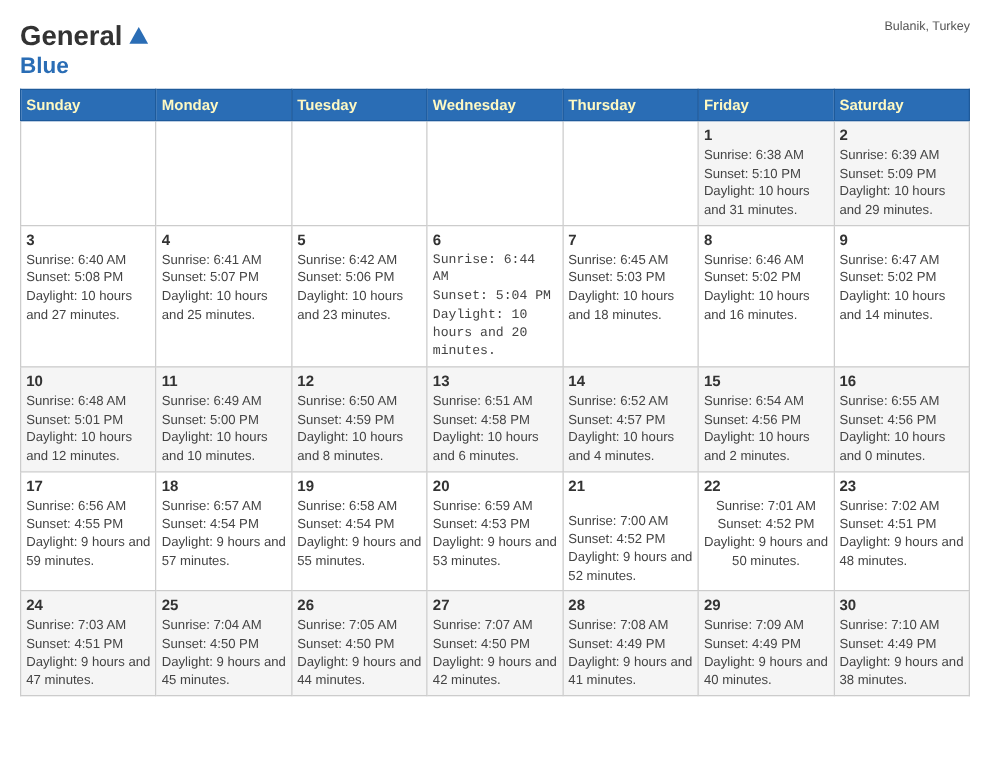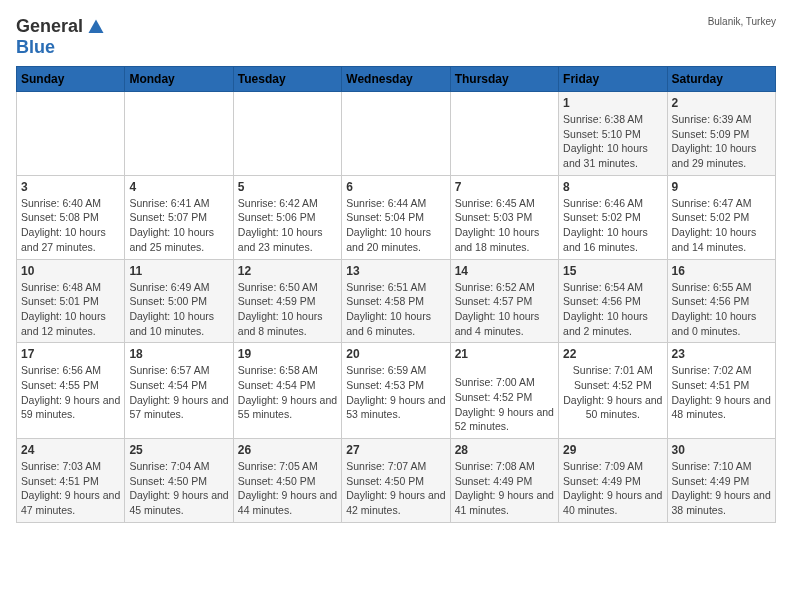--- a/index.html
+++ b/index.html
@@ -20,21 +20,21 @@
       display: flex;
       flex-direction: column;
       align-items: flex-start;
     }
     .logo-text {
       display: flex;
       align-items: center;
       gap: 2px;
     }
     .logo-general {
-      font-size: 18px;
+      font-size: 22px;
       font-weight: bold;
       color: #333;
     }
     .logo-blue {
       font-size: 18px;
       font-weight: bold;
       color: #2a6db5;
     }
     .logo-icon {
       width: 18px;
@@ -53,21 +53,21 @@
       font-size: 10px;
       color: #555;
     }
     .calendar {
       width: 100%;
       border-collapse: collapse;
       font-size: 11px;
     }
     .calendar thead th {
       background: #2a6db5;
-      color: #000000;
+      color: #fef9c3;
       padding: 5px 4px;
       text-align: left;
       font-weight: bold;
       font-size: 12px;
       border: 1px solid #1e5a9a;
     }
     .calendar tbody td {
       border: 1px solid #ccc;
       vertical-align: top;
       padding: 4px;
@@ -161,21 +161,21 @@
 Daylight: 10 hours and 25 minutes.</div>
         </td>
         <td>
           <span class="day-number">5</span>
           <div class="day-info" style="white-space: pre-line;">Sunrise: 6:42 AM
 Sunset: 5:06 PM
 Daylight: 10 hours and 23 minutes.</div>
         </td>
         <td>
           <span class="day-number">6</span>
-          <div class="day-info" style="white-space: pre-line;">Sunrise: 6:44 AM
+          <div class="day-info" style="white-space: pre-line; font-family: Liberation Mono, monospace;">Sunrise: 6:44 AM
 Sunset: 5:04 PM
 Daylight: 10 hours and 20 minutes.</div>
         </td>
         <td>
           <span class="day-number">7</span>
           <div class="day-info" style="white-space: pre-line;">Sunrise: 6:45 AM
 Sunset: 5:03 PM
 Daylight: 10 hours and 18 minutes.</div>
         </td>
         <td>

